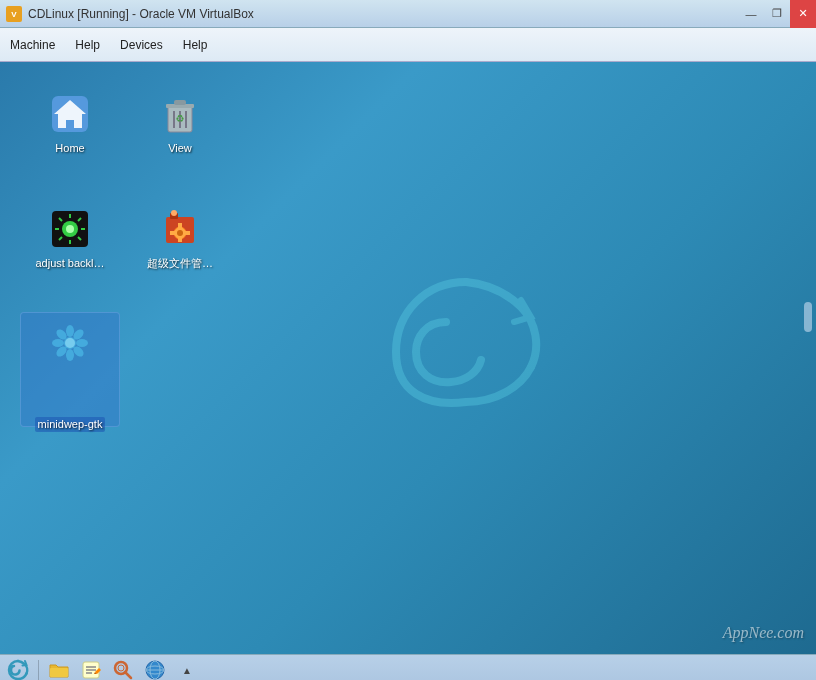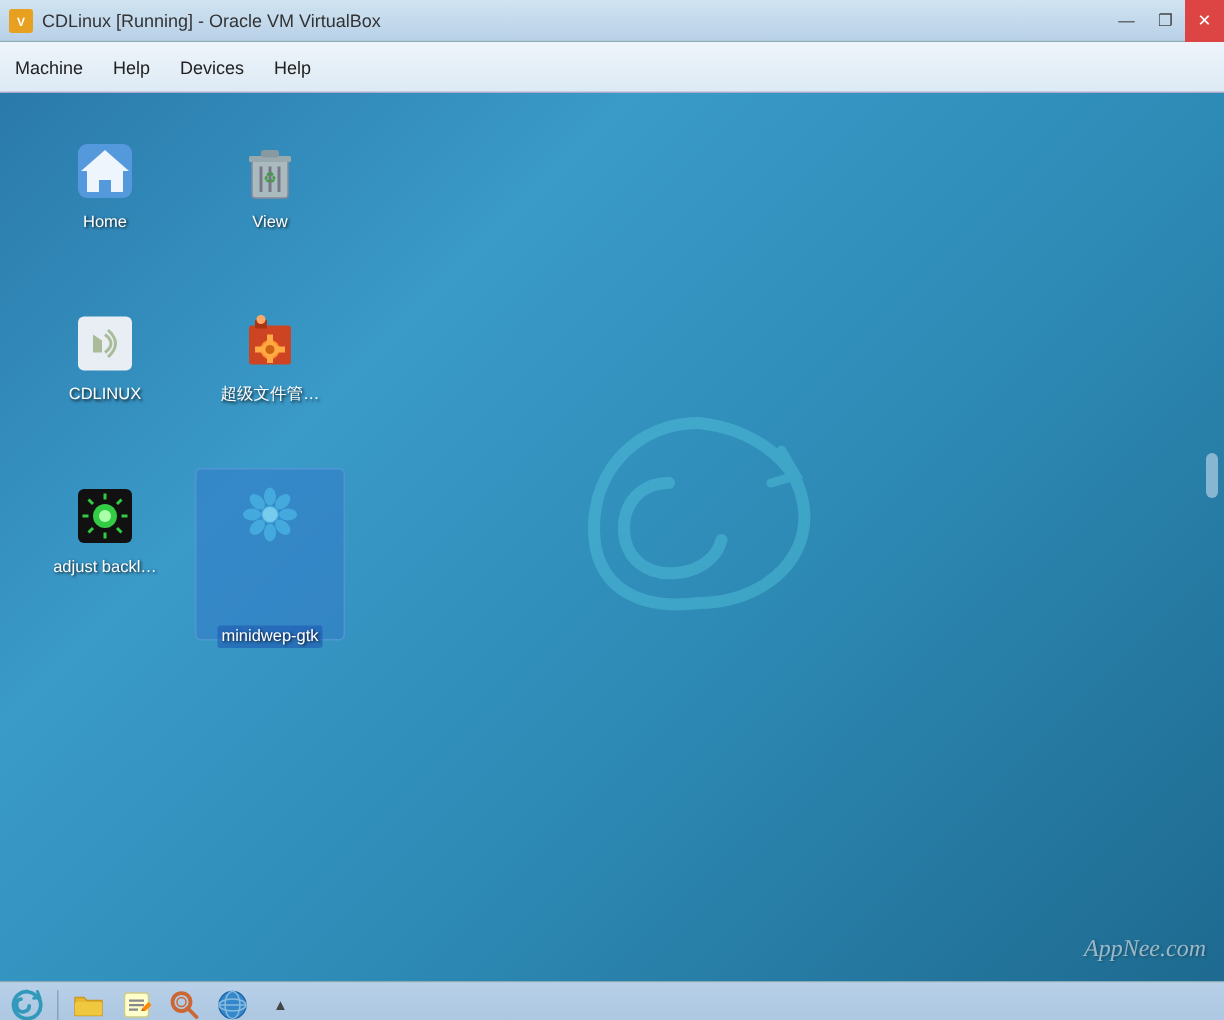--- a/index.html
+++ b/index.html
@@ -327,70 +327,58 @@
           <line x1="22" y1="19" x2="22" y2="36" stroke="#778" stroke-width="2"></line>
           <line x1="28" y1="19" x2="28" y2="36" stroke="#778" stroke-width="2"></line>
 
           <text x="22" y="30" text-anchor="middle" font-size="10" fill="#449944">♻</text>
         </svg>
       </div>
       <span class="icon-label">View</span>
     </div>
 
 
-    <div class="desktop-icon">
-      <div class="icon-img">
-        <svg width="44" height="44" viewBox="0 0 44 44">
-          <rect x="4" y="4" width="36" height="36" rx="4" fill="#e8eef4"></rect>
-
-          <polygon points="14,16 20,20 20,28 14,28" fill="#aabb99"></polygon>
-          <path d="M22,16 Q30,22 22,28" fill="none" stroke="#aabb99" stroke-width="2"></path>
-          <path d="M24,13 Q34,22 24,31" fill="none" stroke="#aabb99" stroke-width="2"></path>
-        </svg>
-      </div>
-      <span class="icon-label">CDLINUX</span>
-    </div>
-
-    <div class="desktop-icon">
-      <div class="icon-img">
-        <svg width="44" height="44" viewBox="0 0 44 44">
-
-          <rect x="8" y="10" width="28" height="26" rx="2" fill="#cc4422"></rect>
-          <rect x="12" y="6" width="8" height="6" rx="1" fill="#aa3311"></rect>
-          <circle cx="16" cy="6" r="3" fill="#ffaa66"></circle>
-
-          <circle cx="22" cy="26" r="6" fill="#ffaa44" stroke="#ff8822" stroke-width="1"></circle>
-          <circle cx="22" cy="26" r="3" fill="#cc6611"></circle>
-          <rect x="20" y="16" width="4" height="6" fill="#ffaa44"></rect>
-          <rect x="20" y="30" width="4" height="5" fill="#ffaa44"></rect>
-          <rect x="12" y="24" width="6" height="4" fill="#ffaa44"></rect>
-          <rect x="26" y="24" width="6" height="4" fill="#ffaa44"></rect>
-        </svg>
-      </div>
-      <span class="icon-label">超级文件管…</span>
-    </div>
 
     <div class="desktop-icon">
       <div class="icon-img">
         <svg width="44" height="44" viewBox="0 0 44 44">
           <rect x="4" y="4" width="36" height="36" rx="4" fill="#111"></rect>
           <circle cx="22" cy="22" r="8" fill="#33cc44"></circle>
           <circle cx="22" cy="22" r="4" fill="#aaffaa"></circle>
 
           <line x1="22" y1="7" x2="22" y2="11" stroke="#33cc44" stroke-width="2"></line>
           <line x1="22" y1="33" x2="22" y2="37" stroke="#33cc44" stroke-width="2"></line>
           <line x1="7" y1="22" x2="11" y2="22" stroke="#33cc44" stroke-width="2"></line>
           <line x1="33" y1="22" x2="37" y2="22" stroke="#33cc44" stroke-width="2"></line>
           <line x1="11" y1="11" x2="14" y2="14" stroke="#33cc44" stroke-width="2"></line>
           <line x1="30" y1="30" x2="33" y2="33" stroke="#33cc44" stroke-width="2"></line>
           <line x1="33" y1="11" x2="30" y2="14" stroke="#33cc44" stroke-width="2"></line>
           <line x1="11" y1="33" x2="14" y2="30" stroke="#33cc44" stroke-width="2"></line>
         </svg>
       </div>
       <span class="icon-label">adjust backl…</span>
+    </div>
+
+    <div class="desktop-icon">
+      <div class="icon-img">
+        <svg width="44" height="44" viewBox="0 0 44 44">
+
+          <rect x="8" y="10" width="28" height="26" rx="2" fill="#cc4422"></rect>
+          <rect x="12" y="6" width="8" height="6" rx="1" fill="#aa3311"></rect>
+          <circle cx="16" cy="6" r="3" fill="#ffaa66"></circle>
+
+          <circle cx="22" cy="26" r="6" fill="#ffaa44" stroke="#ff8822" stroke-width="1"></circle>
+          <circle cx="22" cy="26" r="3" fill="#cc6611"></circle>
+          <rect x="20" y="16" width="4" height="6" fill="#ffaa44"></rect>
+          <rect x="20" y="30" width="4" height="5" fill="#ffaa44"></rect>
+          <rect x="12" y="24" width="6" height="4" fill="#ffaa44"></rect>
+          <rect x="26" y="24" width="6" height="4" fill="#ffaa44"></rect>
+        </svg>
+      </div>
+      <span class="icon-label">超级文件管…</span>
     </div>
 
 
     <div class="desktop-icon selected">
       <div class="icon-img">
         <svg width="44" height="44" viewBox="0 0 44 44">
 
           <g fill="#44aadd">
             <circle cx="22" cy="22" r="6"></circle>
 

